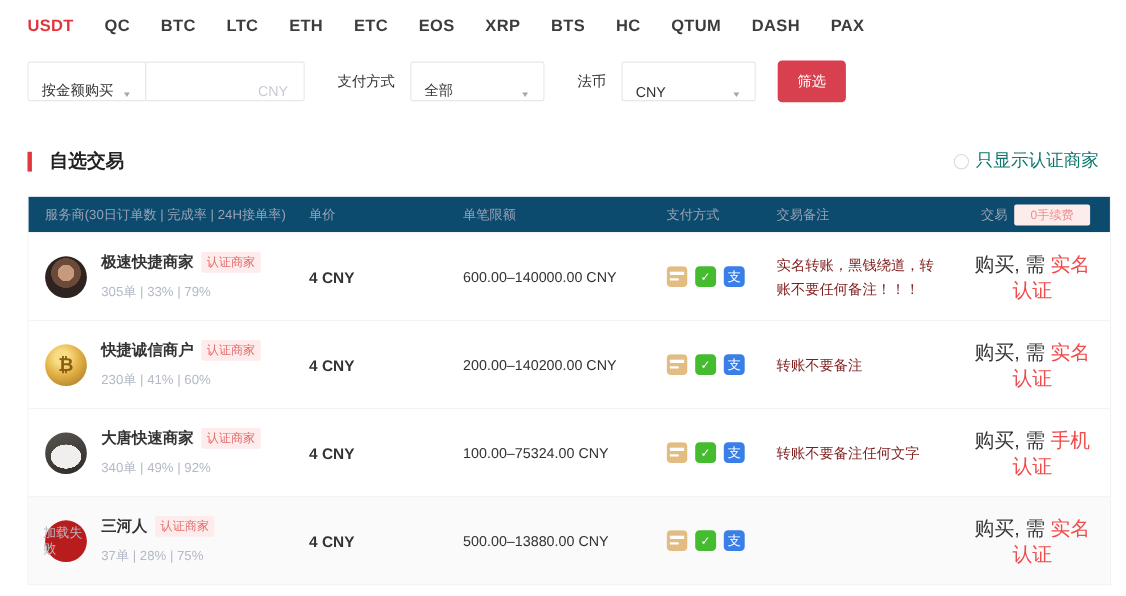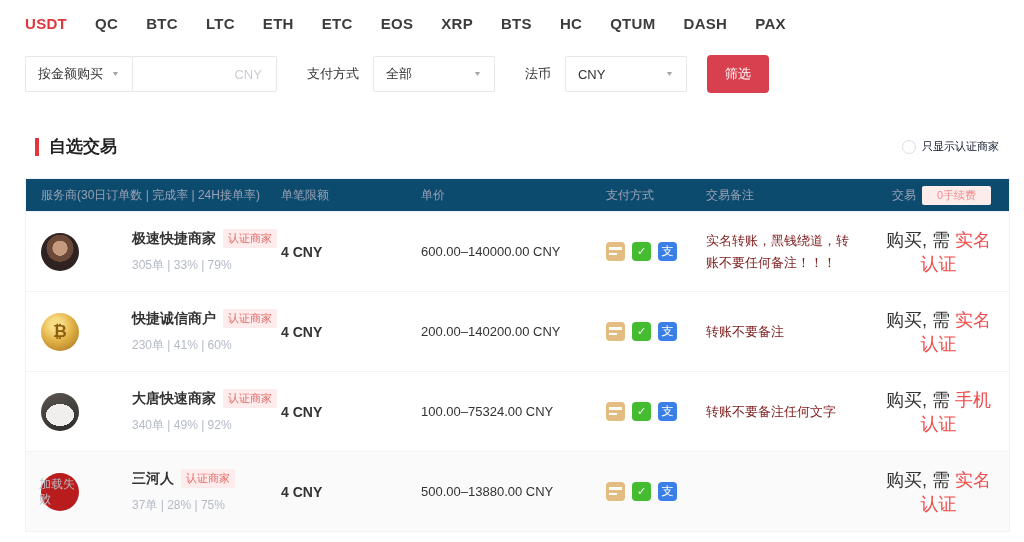--- a/index.html
+++ b/index.html
@@ -10,58 +10,58 @@
     color:#333;
   }
 
   
   .nav { display:flex; align-items:center; gap:28px; padding:15px 0 0 25px; }
   .nav-item { font-size:15px; font-weight:700; color:#3c3c3c; cursor:pointer; letter-spacing:.3px; }
   .nav-item.active { color:#e2363f; }
 
   
   .filters { display:flex; align-items:center; margin:23px 0 0 25px; }
-  .box { height:36px; border:1px solid #e7e7ea; border-radius:2px; display:flex; align-items:center; background:#fff; }
+  .box { height:36px; border:1px solid #e7e7ea; border-radius:2px; display:flex; align-items:flex-end; background:#fff; }
   .amount-dd { padding:0 12px; font-size:13px; color:#333; gap:8px; cursor:pointer; }
   .caret { font-size:9px; color:#a6a6ae; transform:scaleY(.8); }
   .amount-input { width:145px; margin-left:-1px; padding:0 12px; }
   .amount-input input { border:none; outline:none; width:100%; font-size:13px; text-align:right; font-family:inherit; color:#333; }
   .amount-input input::placeholder { color:#c9ccd4; }
   .flabel { font-size:13px; color:#333; margin:0 14px 0 30px; }
   .select { width:122px; justify-content:space-between; padding:0 12px; font-size:13px; cursor:pointer; }
   .btn-filter { margin-left:20px; width:62px; height:38px; background:#d9404f; color:#fff; font-size:13px; border:none; border-radius:4px; cursor:pointer; font-family:inherit; }
 
   
   .section { display:flex; justify-content:space-between; align-items:center; margin:42px 25px 0 25px; }
-  .sec-left { display:flex; align-items:center; gap:10px;margin-left:10px; }
+  .sec-left { display:flex; align-items:center; gap:16px; }
   .sec-bar { width:4px; height:18px; background:#e2363f; }
   .sec-title { font-size:17px; font-weight:700; color:#222; }
   .sec-radio { display:flex; align-items:center; gap:6px; cursor:pointer; }
   .radio-circle { width:14px; height:14px; border:1px solid #d9dce2; border-radius:50%; background:#fff; }
-  .radio-label { font-size:11px; color:#0f172a; }
+  .radio-label { font-size:16px; color:#0f766e; }
 
   
   .table { margin:20px 0 0 25px; width:985px; border:1px solid #f1f2f5; }
   .grid { display:grid; grid-template-columns:255px 140px 185px 100px 180px 1fr; align-items:center; }
   .thead { background:#0c4a6e; height:32px; font-size:12px; color:#9aa1b4; }
   .thead .cell:first-child { padding-left:15px; }
   .cell-trade { text-align:right; padding-right:18px; display:flex; justify-content:flex-end; align-items:center; gap:6px; }
   .fee-badge { background:#fdecec; color:#ee8f8f; font-size:11px; padding:2px 15px; border-radius:2px; }
 
   .trow { height:80px; border-top:1px solid #f1f2f5; background:#fff; }
   .trow.alt { background:#fafafb; }
   .cell-merchant { display:flex; align-items:center; padding-left:15px; gap:13px; }
   .avatar { width:38px; height:38px; border-radius:50%; flex:0 0 38px; position:relative; overflow:hidden; }
   .av-woman { background:radial-gradient(circle at 50% 40%, #c59a7e 0 25%, #6b4a3a 26% 45%, #2e2320 46% 100%); }
   .av-btc { background:radial-gradient(circle at 40% 32%, #f9dd85 0 18%, #e4b44a 45%, #a8751d 95%); display:flex; align-items:center; justify-content:center; }
   .av-btc .btc-glyph { color:#8a5d10; font-weight:700; font-size:17px; font-family:"DejaVu Sans",sans-serif; }
   .av-cup { background:radial-gradient(ellipse 14px 11px at 50% 58%, #f0efed 0 99%, transparent 100%), linear-gradient(160deg,#5a5550,#2c2a28); }
   .av-failed { background:#b91c1c; overflow:visible; }
   .failed-text { position:absolute; left:-2px; top:4px; width:44px; font-size:12px; line-height:1.25; color:#b9b9bf; }
-  .minfo { display:flex; flex-direction:column; gap:9px;margin-left:40px; }
+  .minfo { display:flex; flex-direction:column; gap:9px; }
   .mline { display:flex; align-items:center; gap:7px; }
   .mname { font-size:14px; font-weight:700; color:#333; cursor:pointer; }
   .mbadge { font-size:11px; background:#fdeceb; color:#e46a6a; padding:2px 5px; border-radius:2px; }
   .mstats { font-size:12px; color:#b3b9c6; }
 
   .cell-price { font-size:14px; font-weight:700; color:#333; }
   .cell-limit { font-size:13px; color:#333; }
   .cell-pay { display:flex; align-items:center; gap:7px; }
   .pic { width:19px; height:19px; border-radius:4px; display:inline-flex; align-items:center; justify-content:center; color:#fff; font-size:12px; }
   .pic-bank {
@@ -127,22 +127,22 @@
   </div>
   <div class="sec-radio">
     <span class="radio-circle"></span>
     <span class="radio-label">只显示认证商家</span>
   </div>
 </div>
 
 <div class="table">
   <div class="grid thead">
     <div class="cell">服务商(30日订单数 | 完成率 | 24H接单率)</div>
+    <div class="cell">单价</div>
     <div class="cell">单笔限额</div>
-    <div class="cell">单价</div>
     <div class="cell">支付方式</div>
     <div class="cell">交易备注</div>
     <div class="cell cell-trade">
       <span>交易</span>
       <span class="fee-badge">0手续费</span>
     </div>
   </div>
 
   <div class="grid trow">
     <div class="cell-merchant">

